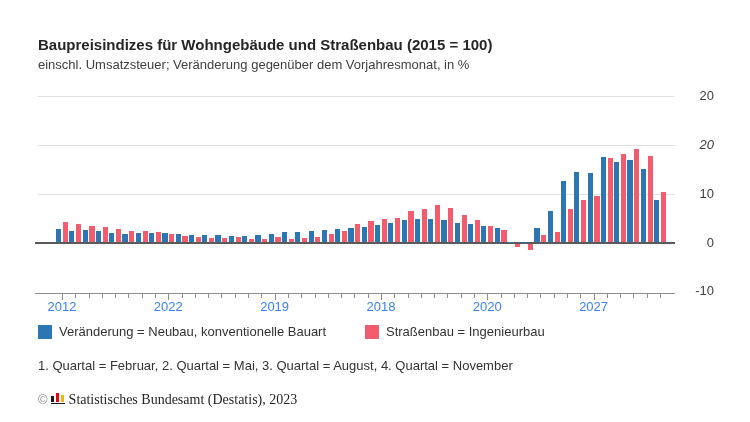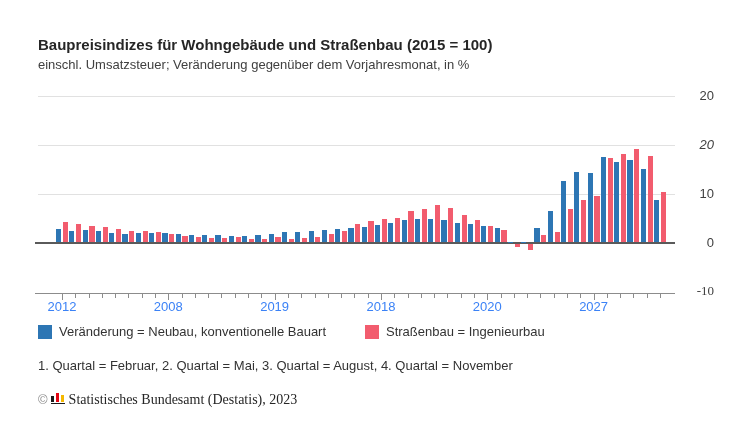--- a/index.html
+++ b/index.html
@@ -84,21 +84,21 @@
       <div class="tick" style="left: 515.73px; height: 3.5px;"></div>
       <div class="tick" style="left: 529.02px; height: 3.5px;"></div>
       <div class="tick" style="left: 542.31px; height: 3.5px;"></div>
       <div class="tick" style="left: 555.6px; height: 6px;"></div>
       <div class="tick" style="left: 568.89px; height: 3.5px;"></div>
       <div class="tick" style="left: 582.18px; height: 3.5px;"></div>
       <div class="tick" style="left: 595.47px; height: 3.5px;"></div>
       <div class="tick" style="left: 608.76px; height: 3.5px;"></div>
       <div class="tick" style="left: 622.05px; height: 3.5px;"></div>
       <div class="yearlabel" style="left: 2px;">2012</div>
-      <div class="yearlabel" style="left: 108.32px;">2008</div>
+      <div class="yearlabel" style="left: 108.32px;">2022</div>
       <div class="yearlabel" style="left: 214.64px;">2019</div>
       <div class="yearlabel" style="left: 320.96px;">2018</div>
       <div class="yearlabel" style="left: 427.28px;">2020</div>
       <div class="yearlabel" style="left: 533.6px;">2027</div>
       <div class="bar" style="left: 18px; top: 138.864px; width: 5.2px; height: 13.636px; background: rgb(45, 118, 180);"></div>
       <div class="bar" style="left: 31.29px; top: 140.812px; width: 5.2px; height: 11.688px; background: rgb(45, 118, 180);"></div>
       <div class="bar" style="left: 44.58px; top: 140.325px; width: 5.2px; height: 12.175px; background: rgb(45, 118, 180);"></div>
       <div class="bar" style="left: 57.87px; top: 141.299px; width: 5.2px; height: 11.201px; background: rgb(45, 118, 180);"></div>
       <div class="bar" style="left: 71.16px; top: 142.76px; width: 5.2px; height: 9.74px; background: rgb(45, 118, 180);"></div>
       <div class="bar" style="left: 84.45px; top: 143.734px; width: 5.2px; height: 8.766px; background: rgb(45, 118, 180);"></div>
@@ -188,21 +188,21 @@
       <div class="bar" style="left: 596.27px; top: 58.996px; width: 5.2px; height: 93.504px; background: rgb(242, 92, 110);"></div>
       <div class="bar" style="left: 609.56px; top: 66.301px; width: 5.2px; height: 86.199px; background: rgb(242, 92, 110);"></div>
       <div class="bar" style="left: 622.85px; top: 101.852px; width: 5.2px; height: 50.648px; background: rgb(242, 92, 110);"></div>
     </div>
 
   <div class="ylabels">
       <div class="ylab" style="top: -1.6px;">20</div>
       <div class="ylab" style="top: 47.1px; font-style: italic;">20</div>
       <div class="ylab" style="top: 95.8px;">10</div>
       <div class="ylab" style="top: 144.5px;">0</div>
-      <div class="ylab" style="top: 193.2px; font-family: Liberation Serif, serif;">-10</div>
+      <div class="ylab" style="top: 193.2px;">-10</div>
     </div>
 
   <div class="legend">
     <div class="legend-item" style="left:0px">
       <span class="swatch" style="left: 0px; background: rgb(45, 118, 180);"></span>
       <span class="legend-label">Veränderung = Neubau, konventionelle Bauart</span>
     </div>
     <div class="legend-item" style="left:327px">
       <span class="swatch" style="left: 0px; background: rgb(242, 92, 110);"></span>
       <span class="legend-label">Straßenbau = Ingenieurbau</span>

